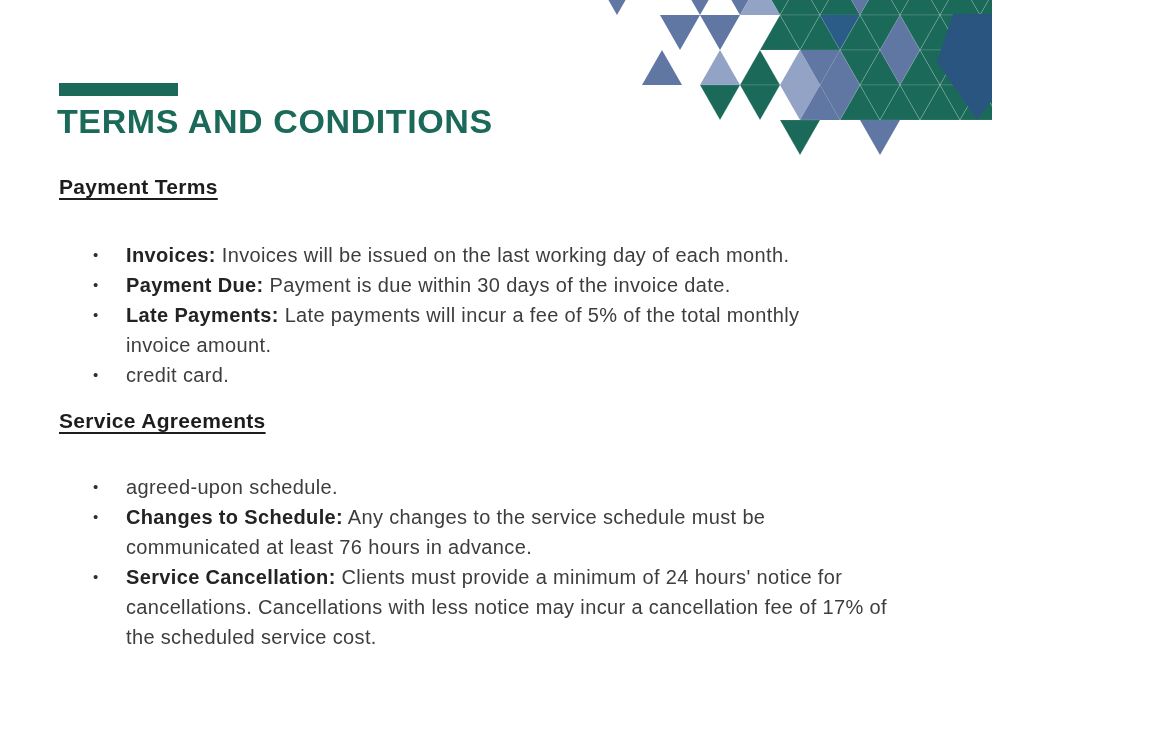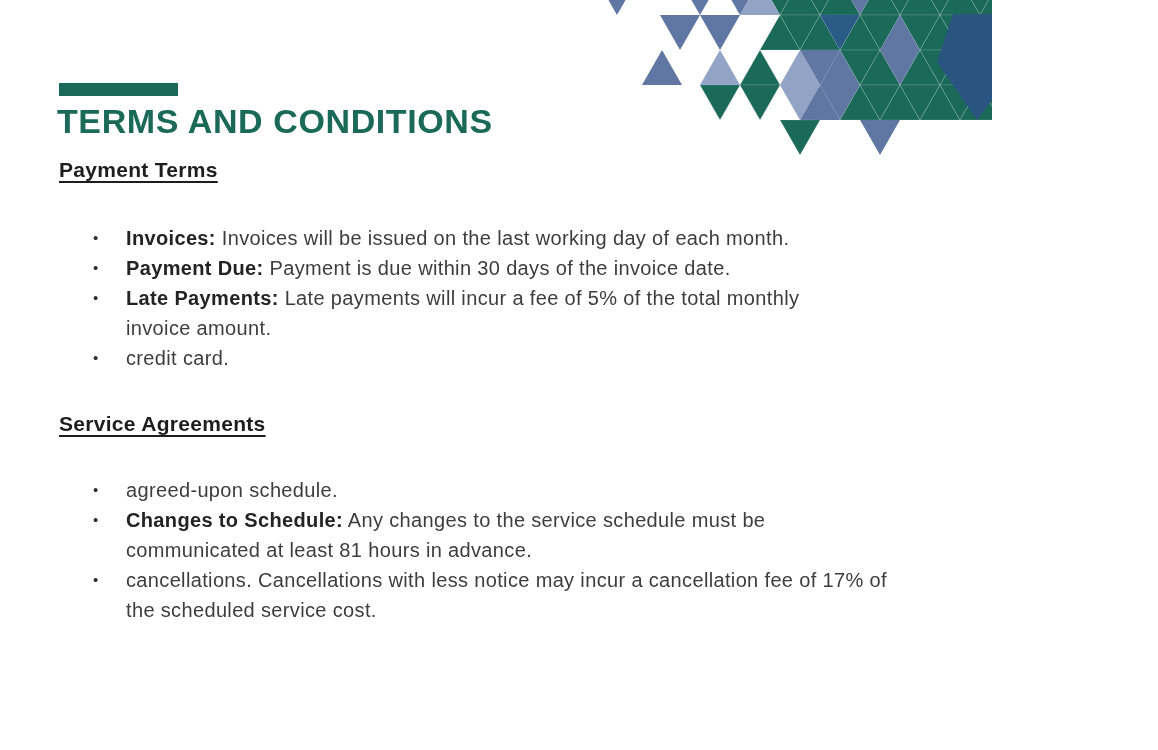--- a/index.html
+++ b/index.html
@@ -32,37 +32,37 @@
     left: 57px;
     top: 102px;
     font-size: 34px;
     font-weight: 800;
     letter-spacing: 0.6px;
     white-space: nowrap;
   }
   .sections {
     position: absolute;
     left: 59px;
-    top: 158px;
+    top: 175px;
     width: 1070px;
   }
   .section-heading {
     font-size: 21px;
     font-weight: 800;
     color: #1d1d1d;
     letter-spacing: 0.3px;
     text-decoration: underline;
     text-decoration-thickness: 2px;
     text-underline-offset: 4px;
     height: 26px;
     white-space: nowrap;
   }
   .bullets { margin-top: 39px; }
   .bullets.second { margin-top: 37px; }
-  .section-heading.second { margin-top: 39px; }
+  .section-heading.second { margin-top: 19px; }
   .bullet-item {
     display: flex;
     align-items: flex-start;
     margin-left: 34px;
   }
   .bullet-dot {
     width: 33px;
     flex: 0 0 33px;
     font-size: 15px;
     line-height: 30px;
@@ -187,26 +187,27 @@
         <div class="bullet-item">
           <span class="bullet-dot">•</span>
           <div class="bullet-content">
             <div class="bullet-line">agreed-upon schedule.</div>
           </div>
         </div>
         <div class="bullet-item">
           <span class="bullet-dot">•</span>
           <div class="bullet-content">
             <div class="bullet-line"><span class="bullet-label">Changes to Schedule:</span> Any changes to the service schedule must be</div>
-            <div class="bullet-line">communicated at least 81 hours in advance.</div>
-          </div>
-        </div>
-        <div class="bullet-item">
-          <span class="bullet-dot">•</span>
-          <div class="bullet-content">
+            <div class="bullet-line">communicated at least 76 hours in advance.</div>
+          </div>
+        </div>
+        <div class="bullet-item">
+          <span class="bullet-dot">•</span>
+          <div class="bullet-content">
+            <div class="bullet-line"><span class="bullet-label">Service Cancellation:</span> Clients must provide a minimum of 24 hours' notice for</div>
             <div class="bullet-line">cancellations. Cancellations with less notice may incur a cancellation fee of 17% of</div>
             <div class="bullet-line">the scheduled service cost.</div>
           </div>
         </div>
       </div>
     </div>
 
 </div>
 
 </body></html>

